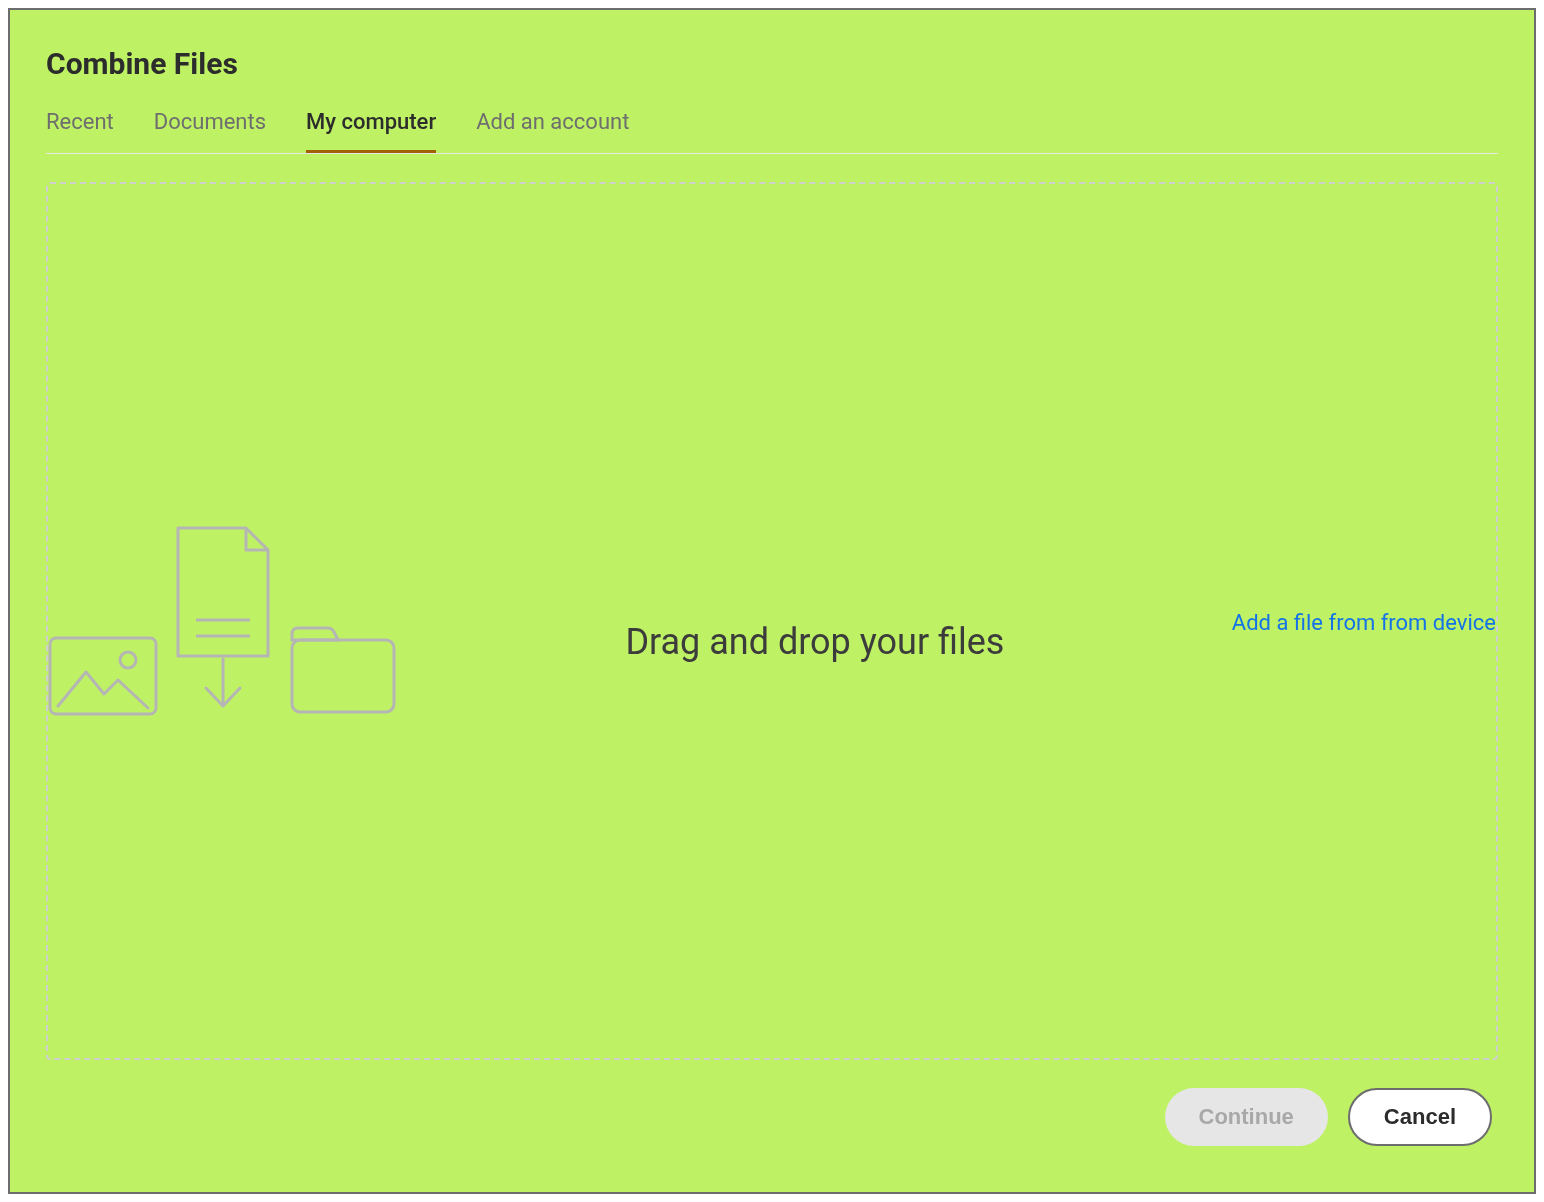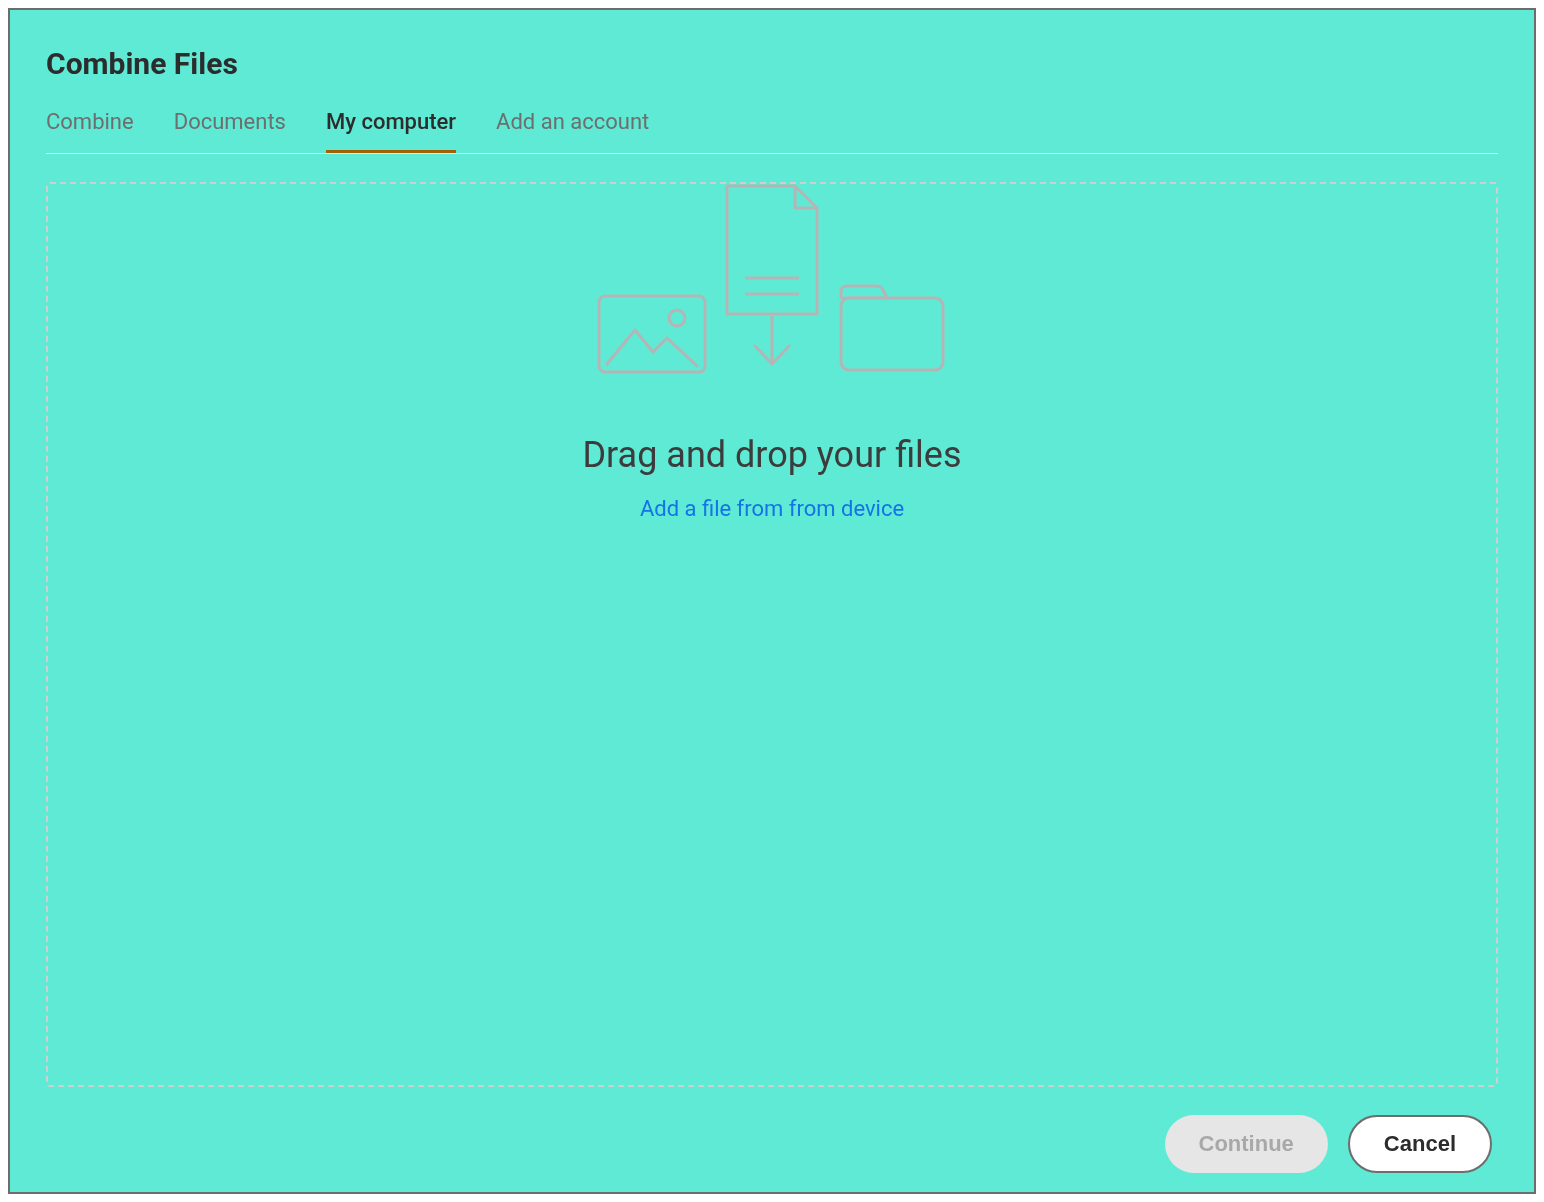--- a/index.html
+++ b/index.html
@@ -11,24 +11,24 @@
       font-family: -apple-system, BlinkMacSystemFont, "Segoe UI", Roboto, Helvetica, Arial, sans-serif;
       background: #ffffff;
       width: 1544px;
       height: 1202px;
       padding: 8px;
     }
     .dialog {
       width: 100%;
       height: 100%;
       border: 2px solid #6d6d6d;
-      background: #5eead4;
+      background: #bef264;
       display: flex;
       flex-direction: column;
-      padding: 36px 36px 19px 36px;
+      padding: 36px 36px 46px 36px;
     }
     .header-title {
       font-size: 30px;
       font-weight: 700;
       color: #2c2c2c;
       margin-bottom: 28px;
     }
     .tabs {
       display: flex;
       gap: 40px;
@@ -45,23 +45,23 @@
     .tab.active {
       color: #2c2c2c;
       font-weight: 500;
       border-bottom: 3px solid #a16207;
     }
     .dropzone {
       flex: 1;
       border: 2px dashed #cfcfcf;
       border-radius: 4px;
       display: flex;
-      flex-direction: column;
+      flex-direction: row;
       align-items: center;
-      justify-content: flex-start;
+      justify-content: space-between;
       gap: 18px;
     }
     .dropzone-icons {
       display: flex;
       align-items: flex-end;
       gap: 10px;
     }
     .dropzone-title {
       font-size: 36px;
       font-weight: 400;
@@ -104,21 +104,21 @@
       display: block;
     }
   </style>
 </head>
 <body>
 
 <div class="dialog">
   <div class="header-title">Combine Files</div>
 
   <div class="tabs">
-    <div class="tab">Combine</div>
+    <div class="tab">Recent</div>
     <div class="tab">Documents</div>
     <div class="tab active">My computer</div>
     <div class="tab">Add an account</div>
   </div>
 
   <div class="dropzone">
     <div class="dropzone-icons">
       <span>
         <svg width="110" height="80" viewBox="0 0 110 80" fill="none" stroke="#b5b5b5" stroke-width="3">
           <rect x="2" y="2" width="106" height="76" rx="6"></rect>

